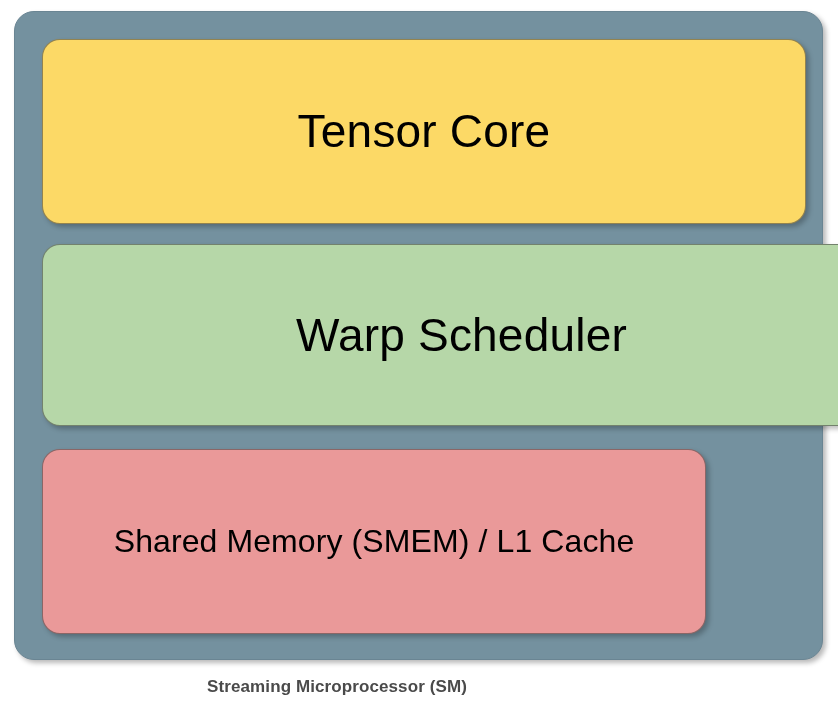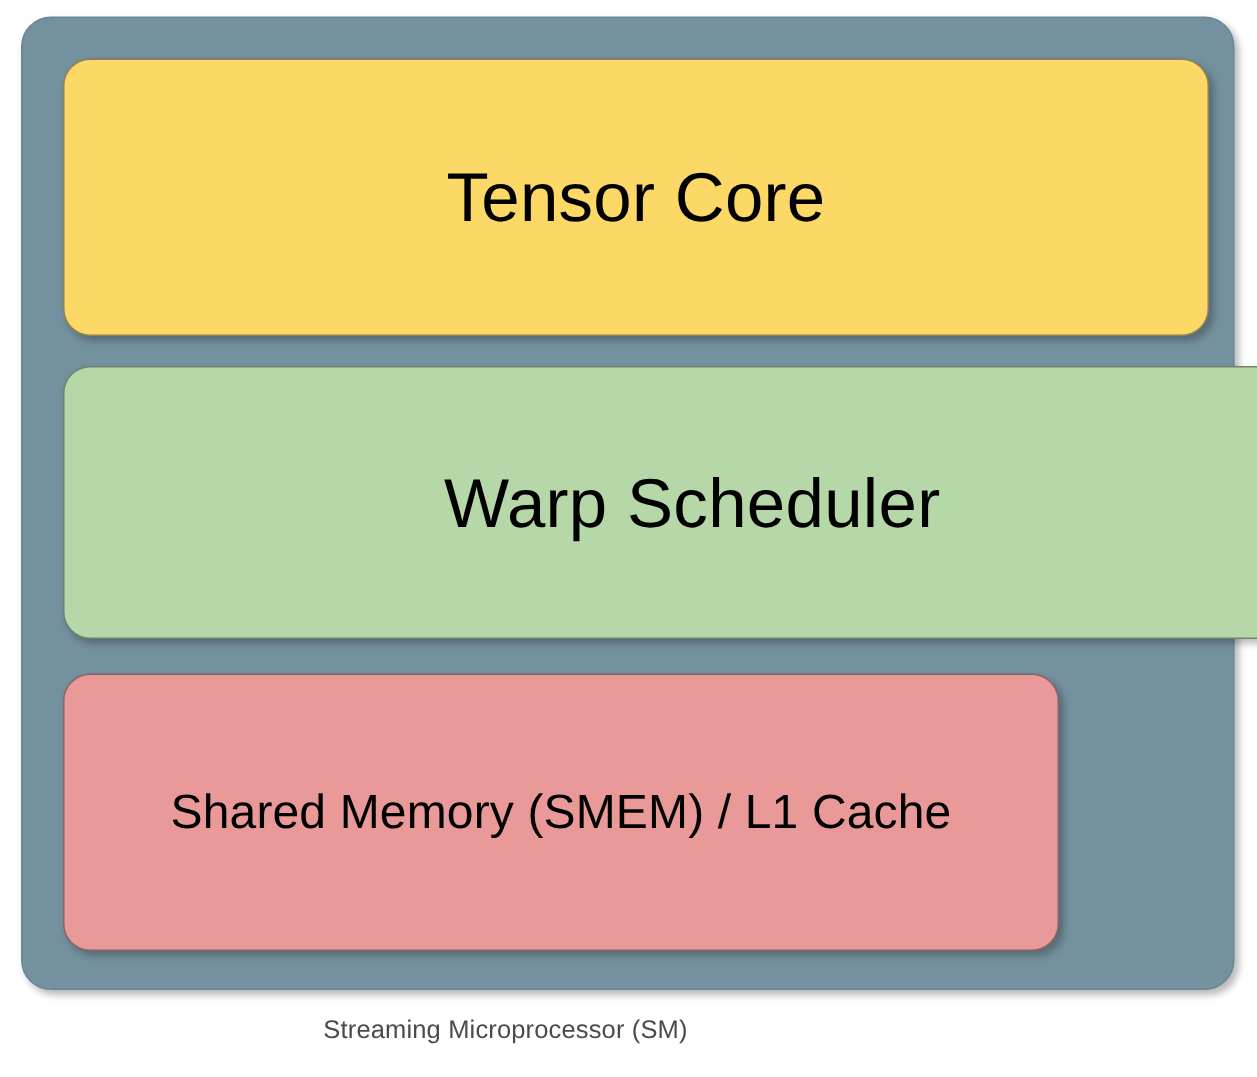--- a/index.html
+++ b/index.html
@@ -96,21 +96,21 @@
   }
 
   
   .diagram-caption {
     position: absolute;
     left: 0;
     top: 677px;
     width: 674px;
     text-align: center;
     font-size: 17px;
-    font-weight: normal;
+    font-weight: bold;
     color: #4a4a4a;
     letter-spacing: 0.1px;
     user-select: none;
   }
 </style>
 </head>
 <body>
 
 <div id="diagram-root">
 

